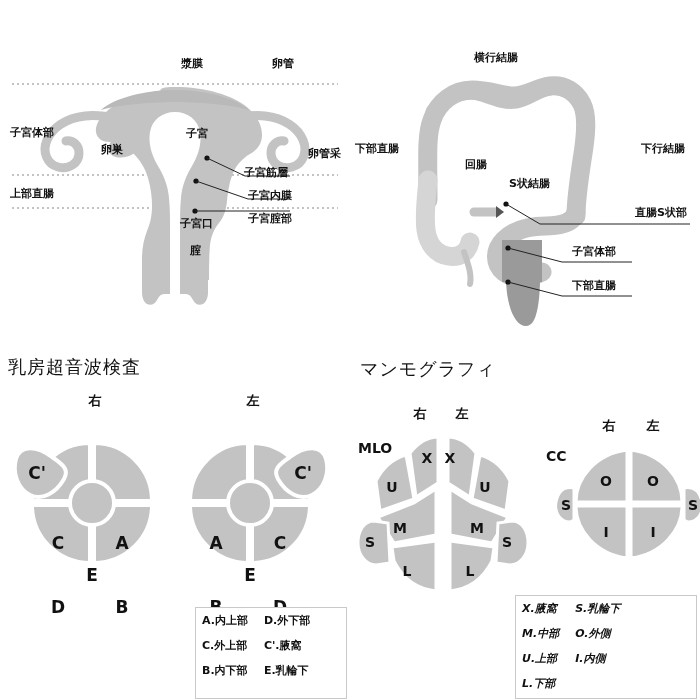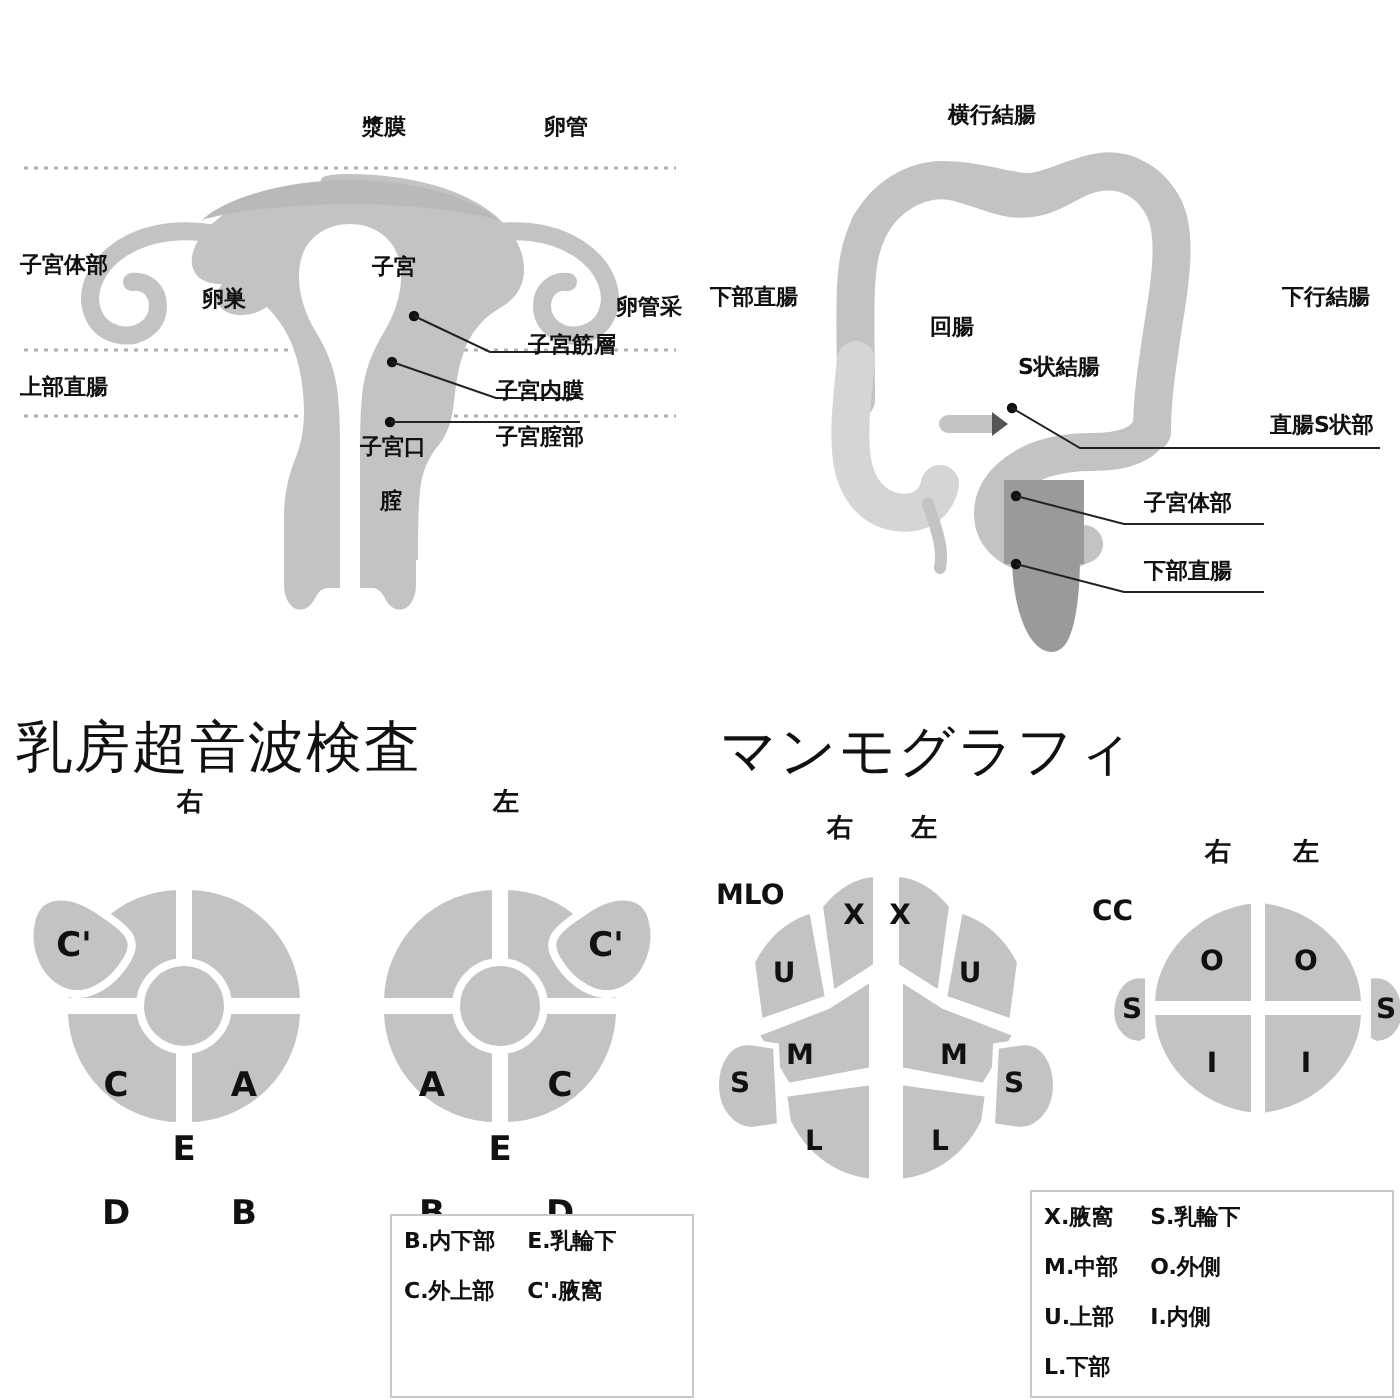--- a/index.html
+++ b/index.html
@@ -8,21 +8,21 @@
     font-family:"DejaVu Sans","Liberation Sans",sans-serif;
     position:relative;overflow:hidden;color:#111;
   }
   .panel{position:absolute;}
   .lbl{position:absolute;font-size:11px;line-height:1.1;white-space:nowrap;color:#111;font-weight:600;}
   .seg-letter{position:absolute;font-size:17px;font-weight:700;color:#111;
       transform:translate(-50%,-50%);white-space:nowrap;}
   .seg-letter.sm{font-size:14px;}
   .side-lbl{position:absolute;font-size:13px;font-weight:700;transform:translate(-50%,0);white-space:nowrap;}
   .view-lbl{position:absolute;font-size:14px;font-weight:700;white-space:nowrap;}
-  .title{position:absolute;font-size:28px;font-weight:400;letter-spacing:1px;white-space:nowrap;}
+  .title{position:absolute;font-size:18px;font-weight:400;letter-spacing:1px;white-space:nowrap;}
   .legend{position:absolute;border:1px solid #c9c9c9;background:#fff;}
   .legend table{border-collapse:collapse;}
   .legend td{font-size:11px;font-weight:700;padding:5px 10px 5px 6px;white-space:nowrap;color:#111;}
   svg{display:block;overflow:visible;}
 </style>
 </head>
 <body>
 
 <div class="panel" style="left:0;top:40px;width:350px;height:290px;">
   <svg width="350" height="290" viewBox="0 0 350 290">
@@ -121,21 +121,21 @@
       <path d="M195,171 L290,171" fill="none" stroke="#222" stroke-width="1"></path>
     </g>
   </svg>
 
   <div class="lbl" style="left:181px;top:18px;text-align:right;">漿膜</div>
   <div class="lbl" style="left:272px;top:18px;">卵管</div>
   <div class="lbl" style="left:10px;top:87px;">子宮体部</div>
   <div class="lbl" style="left:101px;top:104px;">卵巣</div>
   <div class="lbl" style="left:186px;top:88px;">子宮</div>
   <div class="lbl" style="left:308px;top:108px;">卵管采</div>
-  <div class="lbl" style="left:264px;top:127px;">子宮筋層</div>
+  <div class="lbl" style="left:244px;top:127px;">子宮筋層</div>
   <div class="lbl" style="left:248px;top:150px;">子宮内膜</div>
   <div class="lbl" style="left:10px;top:148px;">上部直腸</div>
   <div class="lbl" style="left:248px;top:173px;">子宮腟部</div>
   <div class="lbl" style="left:180px;top:178px;">子宮口</div>
   <div class="lbl" style="left:190px;top:205px;">腟</div>
 </div>
 
 <div class="panel" style="left:350px;top:40px;width:350px;height:290px;">
   <svg width="350" height="290" viewBox="0 0 350 290">
 
@@ -228,27 +228,31 @@
   <div class="seg-letter" style="left:216px;top:198px;">A</div>
   <div class="seg-letter" style="left:216px;top:262px;">B</div>
   <div class="seg-letter" style="left:280px;top:198px;">C</div>
   <div class="seg-letter" style="left:280px;top:262px;">D</div>
   <div class="seg-letter" style="left:250px;top:230px;">E</div>
   <div class="seg-letter" style="left:303px;top:128px;">C'</div>
 
   <div class="legend" style="left:195px;top:262px;width:150px;height:90px;">
     <table>
       <tbody>
+          <tr>
+        <td>A.内上部</td>
+        <td>D.外下部</td>
+      </tr>
+      <tr>
+        <td>C.外上部</td>
+        <td>C'.腋窩</td>
+      </tr>
       <tr>
         <td>B.内下部</td>
         <td>E.乳輪下</td>
-      </tr>
-      <tr>
-        <td>C.外上部</td>
-        <td>C'.腋窩</td>
       </tr>
     </tbody>
       </table>
   </div>
 </div>
 
 <div class="panel" style="left:350px;top:345px;width:350px;height:355px;">
 
   <div class="title" style="left:10px;top:12px;">マンモグラフィ</div>
 
@@ -307,21 +311,21 @@
   </svg>
 
   <div class="seg-letter sm" style="left:256px;top:136px;">O</div>
   <div class="seg-letter sm" style="left:256px;top:187px;">I</div>
   <div class="seg-letter sm" style="left:216px;top:160px;">S</div>
 
   <div class="seg-letter sm" style="left:303px;top:136px;">O</div>
   <div class="seg-letter sm" style="left:303px;top:187px;">I</div>
   <div class="seg-letter sm" style="left:343px;top:160px;">S</div>
 
-  <div class="legend" style="left:165px;top:250px;width:180px;height:102px;">
+  <div class="legend" style="left:165px;top:250px;width:180px;height:102px;font-style:italic;">
     <table>
       <tbody>
           <tr>
         <td>X.腋窩</td>
         <td>S.乳輪下</td>
       </tr>
       <tr>
         <td>M.中部</td>
         <td>O.外側</td>
       </tr>

